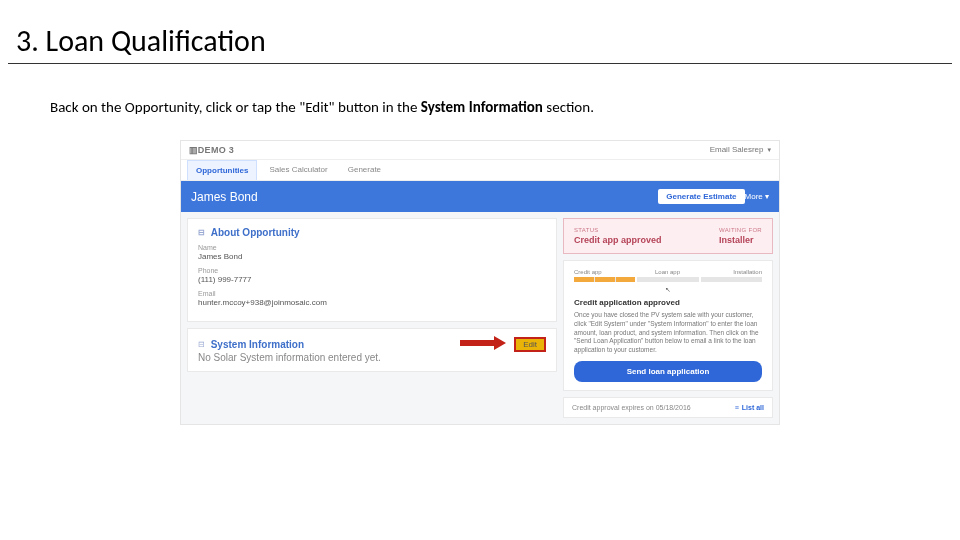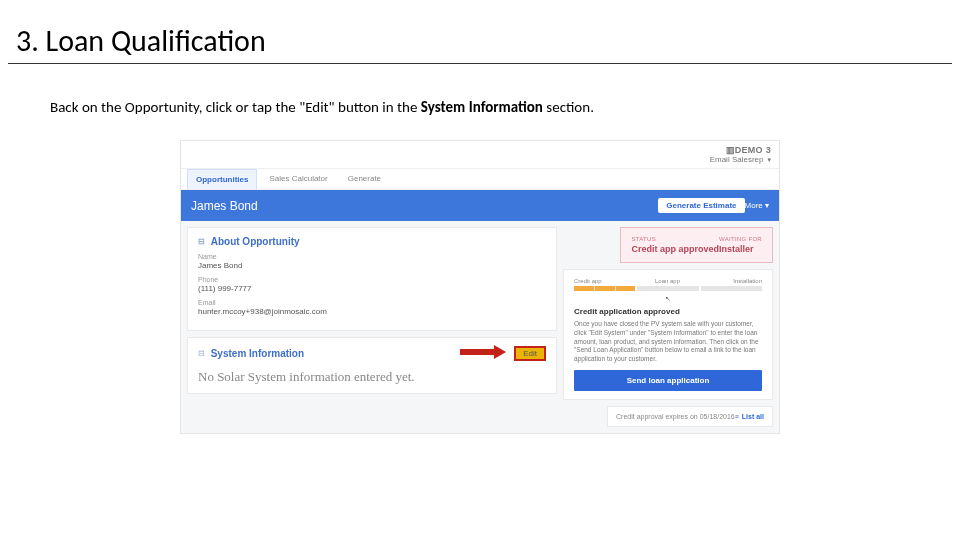--- a/index.html
+++ b/index.html
@@ -29,25 +29,24 @@
     margin: 24px auto 0 auto;
     background: #fafafa;
     border: 1px solid #e5e5e5;
     font-family: "Helvetica Neue", Arial, sans-serif;
     font-size: 8px;
     color: #555;
   }
   .shot-topbar {
     display: flex;
     justify-content: space-between;
-    align-items: flex-end;
+    align-items: flex-start;
     background: #fff;
     border-bottom: 1px solid #eee;
     padding: 4px 8px;
-    flex-direction: column;
   }
   .shot-logo { font-weight: 700; color: #777; font-size: 9px; letter-spacing: 0.3px; }
   .shot-user { display: flex; align-items: center; gap: 4px; color: #777; }
   .chev { font-size: 7px; }
 
   .shot-tabs {
     display: flex;
     gap: 4px;
     background: #fff;
     padding: 0 6px;
@@ -87,21 +86,21 @@
   .btn-more { color: #fff; font-size: 8px; }
 
   .shot-main {
     display: flex;
     gap: 6px;
     padding: 6px;
     background: #f5f6f7;
     align-items: flex-start;
   }
   .left-col { flex: 1; display: flex; flex-direction: column; gap: 6px; }
-  .right-col { width: 210px; display: flex; flex-direction: column; gap: 6px; align-items: flex-end; }
+  .right-col { width: 210px; display: flex; flex-direction: column; gap: 6px; }
 
   .card {
     background: #fff;
     border: 1px solid #e9e9e9;
     padding: 8px 10px;
   }
   .card-head {
     display: flex;
     align-items: center;
     gap: 6px;
@@ -148,21 +147,21 @@
     border-bottom: 7px solid transparent;
     border-left: 12px solid #c22217;
   }
   .edit-btn {
     border: 2px solid #c22217;
     padding: 1px 7px;
     font-size: 8px;
     color: #555;
     background: #eab308;
   }
-  .sys-empty { color: #888; font-size: 13px; margin-top: 8px; font-family: Liberation Serif, serif; }
+  .sys-empty { color: #888; font-size: 10px; margin-top: 0; }
 
   .status-card {
     border: 1px solid #e8b9c0;
     background: #fdeef1;
     padding: 8px 10px;
     display: flex;
     justify-content: space-between;
     color: #b54458;
     font-size: 7px;
   }
@@ -189,21 +188,21 @@
   .progress-title { font-weight: 700; color: #333; font-size: 8px; margin-bottom: 4px; }
   .progress-body { color: #777; font-size: 6.5px; line-height: 1.35; }
   .send-btn {
     background: #2f67d8;
     color: #fff;
     text-align: center;
     padding: 6px 8px;
     font-size: 8px;
     font-weight: 600;
     margin-top: 6px;
-    border-radius: 1px;
+    border-radius: 8px;
   }
   .footer-row {
     display: flex;
     justify-content: space-between;
     background: #fff;
     border: 1px solid #e9e9e9;
     padding: 6px 8px;
     font-size: 7px;
     color: #888;
   }

